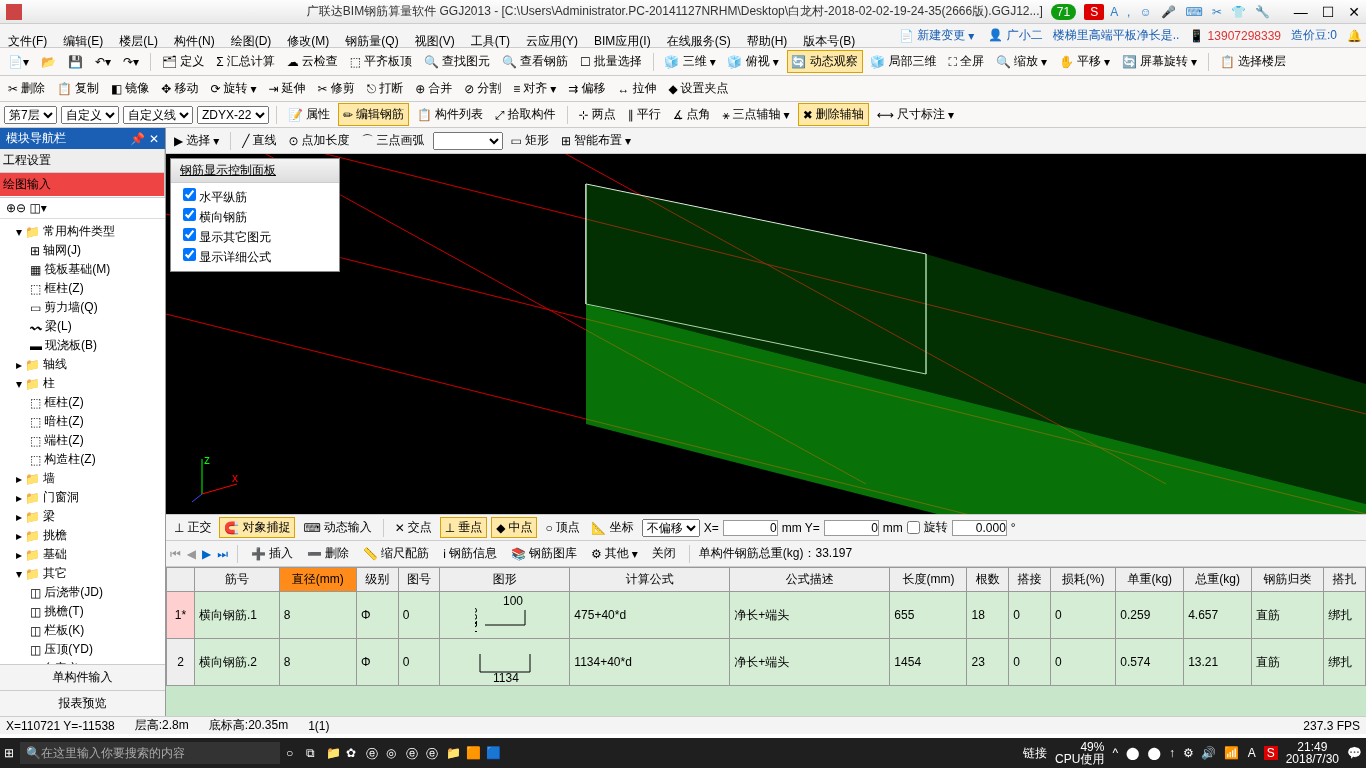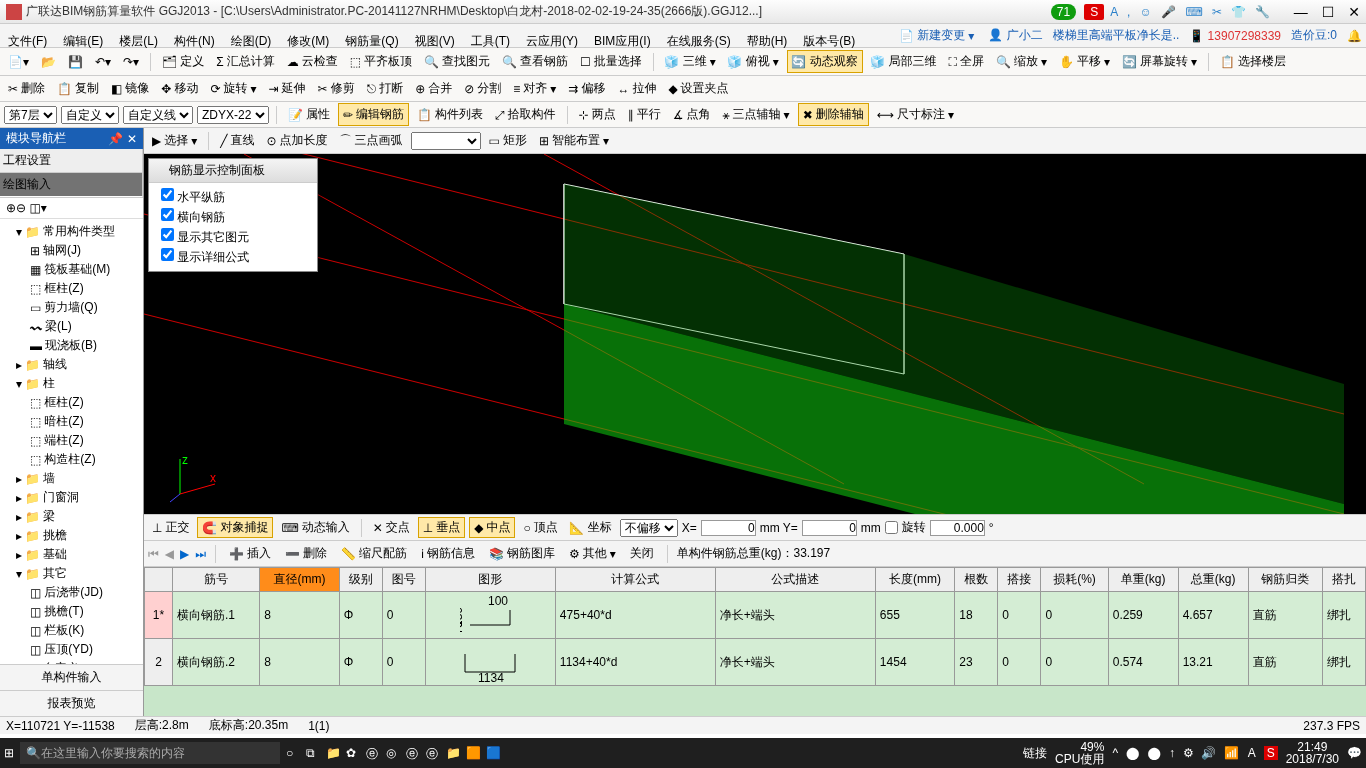--- a/index.html
+++ b/index.html
@@ -1,50 +1,50 @@
 <!DOCTYPE html>
 <html><head>
 <meta charset="utf-8">
 <style>
 * { margin: 0; padding: 0; box-sizing: border-box; font-family: "Microsoft YaHei", sans-serif; font-size: 12px; }
 body { width: 1366px; height: 768px; background: #fff; overflow: hidden; }
-.titlebar { height: 24px; background: linear-gradient(#fdfdfd,#e8e8e8); display: flex; align-items: center; padding: 0 6px; border-bottom: 1px solid #ccc; }
+.titlebar { height: 24px; background: linear-gradient(#fdfdfd,#e8e8e8); display: flex; align-items: center; padding: 0 6px; border-bottom: 1px solid #ccc; text-align: right; }
 .titlebar .icon { width: 16px; height: 16px; background: #c44; margin-right: 4px; }
 .titlebar .title { flex: 1; color: #333; white-space: nowrap; overflow: hidden; }
 .titlebar .badge { background:#0f9d0f; color:#fff; border-radius:10px; padding:1px 6px; margin:0 8px; }
 .titlebar .ime { background:#d00; color:#fff; padding:1px 6px; border-radius:2px; margin-right:6px; }
 .titlebar .ime-icons { color:#2a80c9; letter-spacing:3px; margin-right:20px;}
 .titlebar .winctl { display:flex; gap:14px; margin-left:auto; }
 .titlebar .winctl span { cursor:pointer; font-size:14px; }
 .menubar { height: 24px; background: #f4f4f4; display: flex; align-items:center; padding: 0 4px; border-bottom:1px solid #ccc; gap:8px; }
 .menubar .mi { padding:2px 4px; cursor:pointer;margin-top:12px; }
 .menubar .right { margin-left:auto; display:flex; align-items:center; gap:10px; color:#1a5fb4;}
 .menubar .right .user{ color:#d33; }
 .toolbar { height: 28px; background: #f9f8f6; display:flex; align-items:center; padding:0 4px; border-bottom:1px solid #ccc; gap:4px; white-space:nowrap; overflow:hidden;}
 .tb-btn { display:flex; align-items:center; gap:3px; padding:2px 4px; cursor:pointer; }
 .tb-btn.active { background:#ffe9a8; border:1px solid #d8a200; }
 .tb-sep { width:1px; height:18px; background:#ccc; margin:0 3px; }
 .main { display:flex; height: calc(100% - 24px - 24px - 28px*3 - 18px - 30px); }
-.left-panel { width:144px; border-right:1px solid #999; display:flex; flex-direction:column; }
+.left-panel { width:166px; border-right:1px solid #999; display:flex; flex-direction:column; }
 .lp-title { background:#1a5fb4; color:#fff; padding:2px 6px; display:flex; justify-content:space-between; align-items:center; }
 .lp-tabs { display:flex; border-bottom:1px solid #ccc;}
 .lp-tabs .tab { flex:1; text-align:left; padding:3px; background:#eee; border-right:1px solid #ccc; cursor:pointer;}
-.lp-tabs .tab.active{ background:#737373; border-bottom:1px solid #fff;}
+.lp-tabs .tab.active{ background:#ef4444; border-bottom:1px solid #fff;}
 .lp-tool { padding:3px 6px; border-bottom:1px solid #ddd;}
 .tree { flex:1; overflow:auto; padding:3px 2px; }
 .tree ul { list-style:none; padding-left:14px;}
 .tree li { padding:1px 0; cursor:pointer; display:flex; align-items:center; gap:3px; white-space:nowrap;}
 .tree .fold{ color:#e8a33d;}
 .lp-bottom .btn{ text-align:center; padding:4px; border-top:1px solid #ccc; background:#f4f4f4;}
 .center { flex:1; display:flex; flex-direction:column; }
 .sub-toolbar{ height:26px; background:#f4f4f4; border-bottom:1px solid #ccc; display:flex; align-items:center; padding:0 4px; gap:4px; white-space:nowrap; overflow:hidden;}
 .sub-toolbar select, .sub-toolbar input{ font-size:12px; height:18px;}
 .viewport{ flex:1; background:#000; position:relative; overflow:hidden;}
 .rebar-panel{ position:absolute; top:4px; left:4px; width:170px; background:#fff; border:1px solid #888; box-shadow:2px 2px 6px rgba(0,0,0,.4);}
-.rebar-panel .hdr{ background:linear-gradient(#f4f4f4,#ddd); padding:3px 20px; border-bottom:1px solid #ccc;}
+.rebar-panel .hdr{ background:linear-gradient(#f4f4f4,#ddd); padding:3px 9px; border-bottom:1px solid #ccc;text-decoration:underline;}
 .rebar-panel .body{ padding:4px 12px;}
 .rebar-panel label{ display:block; padding:1px 0;}
 .axis{ position:absolute; bottom:8px; left:26px; font-size:11px;}
 .snap-bar{ height:26px; background:#f4f4f4; border-top:1px solid #ccc; display:flex; align-items:center; padding:0 4px; gap:4px; white-space:nowrap; overflow:hidden;}
 .snap-bar .box{ background:#ffe9a8; border:1px solid #d8a200; padding:1px 4px;}
 .snap-bar input.num{ width:55px; text-align:right; background:#fff; border:1px solid #999;}
 .grid-tool{ height:26px; background:#f4f4f4; border-top:1px solid #ccc; display:flex; align-items:center; padding:0 4px; gap:6px; white-space:nowrap; overflow:hidden;}
 .grid-wrap{ height:150px; overflow:auto; border-top:1px solid #ccc; background:#c8e6c9;}
 table.data{ border-collapse:collapse; width:100%; background:#c8e6c9;}
 table.data th{ background:#eee; border:1px solid #999; padding:3px 4px; font-weight:normal; white-space:nowrap;}

